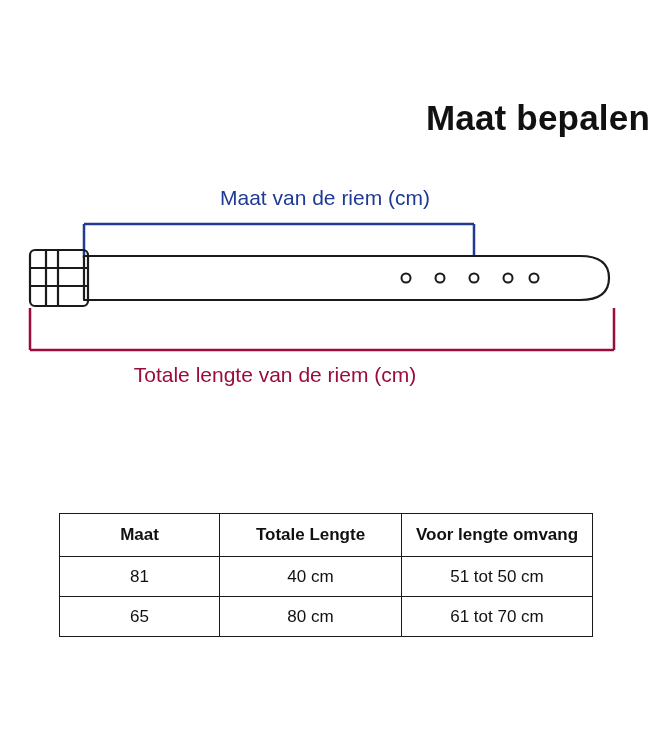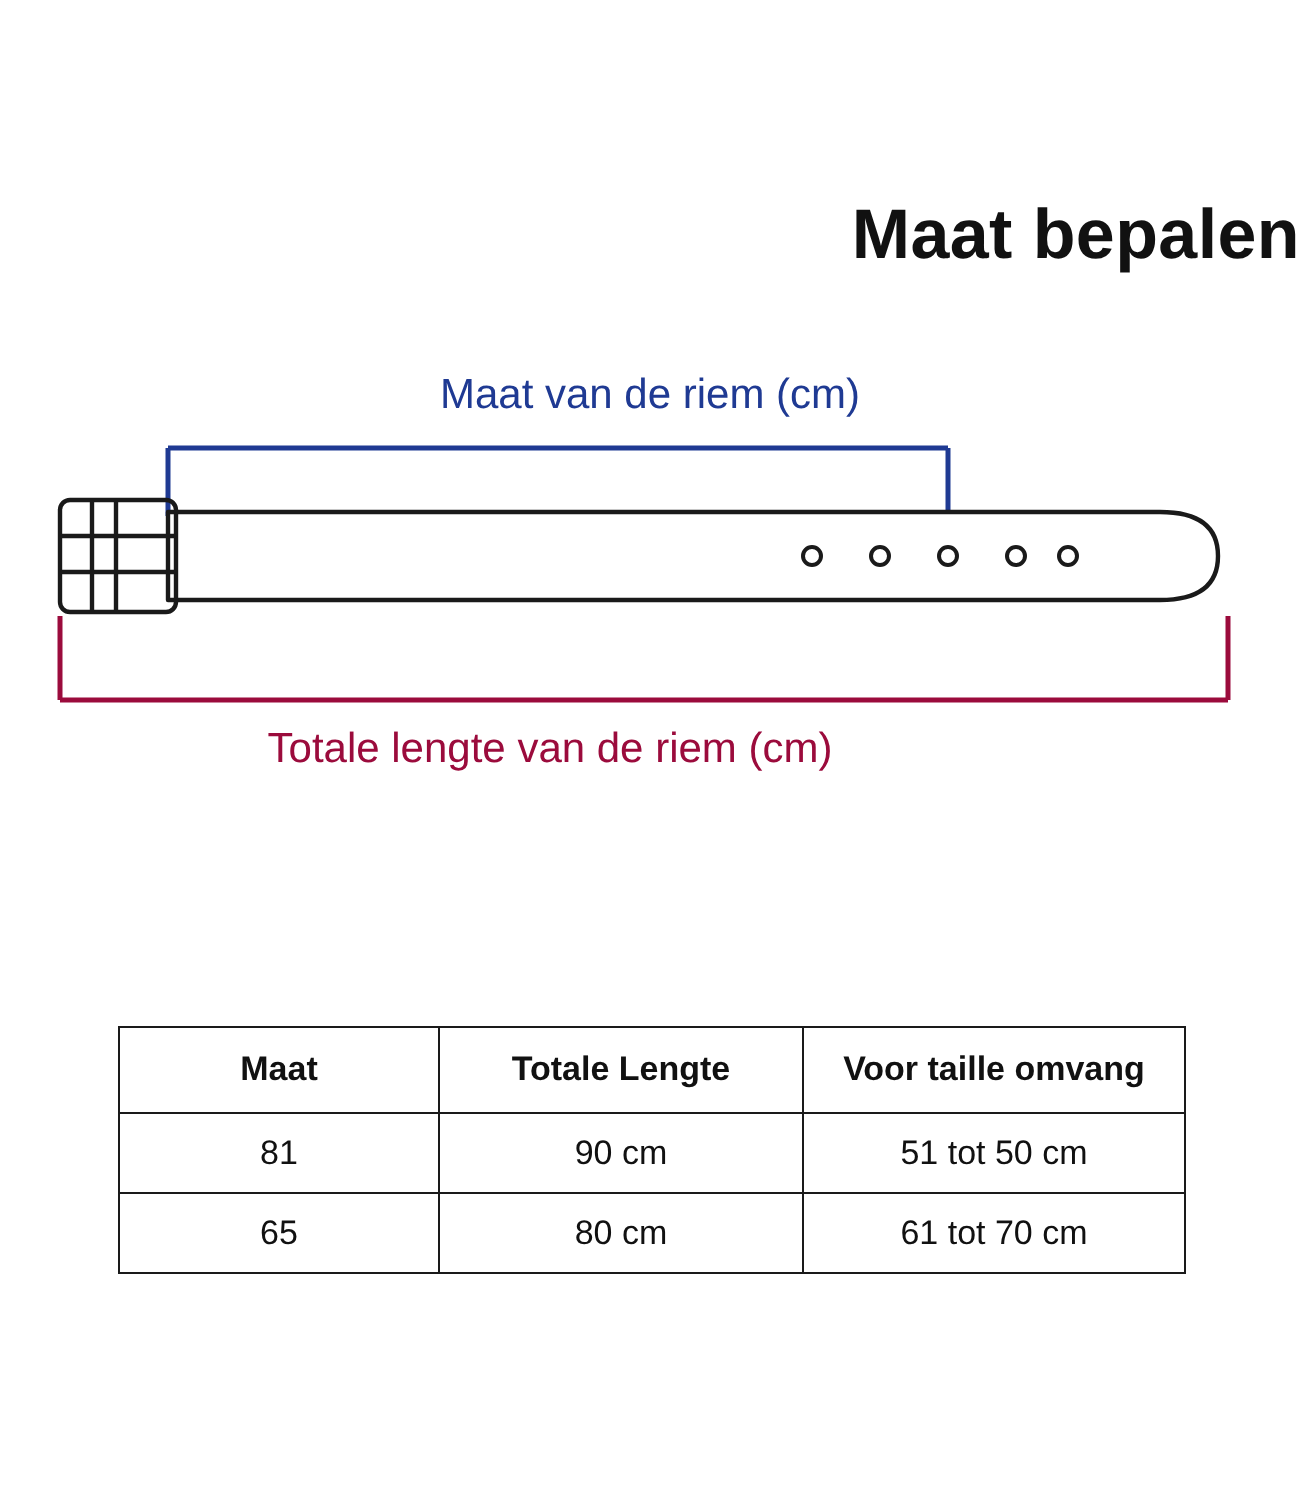--- a/index.html
+++ b/index.html
@@ -139,27 +139,27 @@
     <table class="size-table">
       <colgroup>
         <col class="c1">
           <col class="c2">
           <col class="c3">
       </colgroup>
       <thead>
         <tr>
           <th>Maat</th>
           <th>Totale Lengte</th>
-          <th>Voor taille omvang</th>
+          <th>Voor lengte omvang</th>
         </tr>
       </thead>
       <tbody>
         <tr>
           <td>81</td>
-          <td>90 cm</td>
+          <td>40 cm</td>
           <td>51 tot 50 cm</td>
         </tr>
         <tr>
           <td>65</td>
           <td>80 cm</td>
           <td>61 tot 70 cm</td>
         </tr>
       </tbody>
     </table>
   </div>

